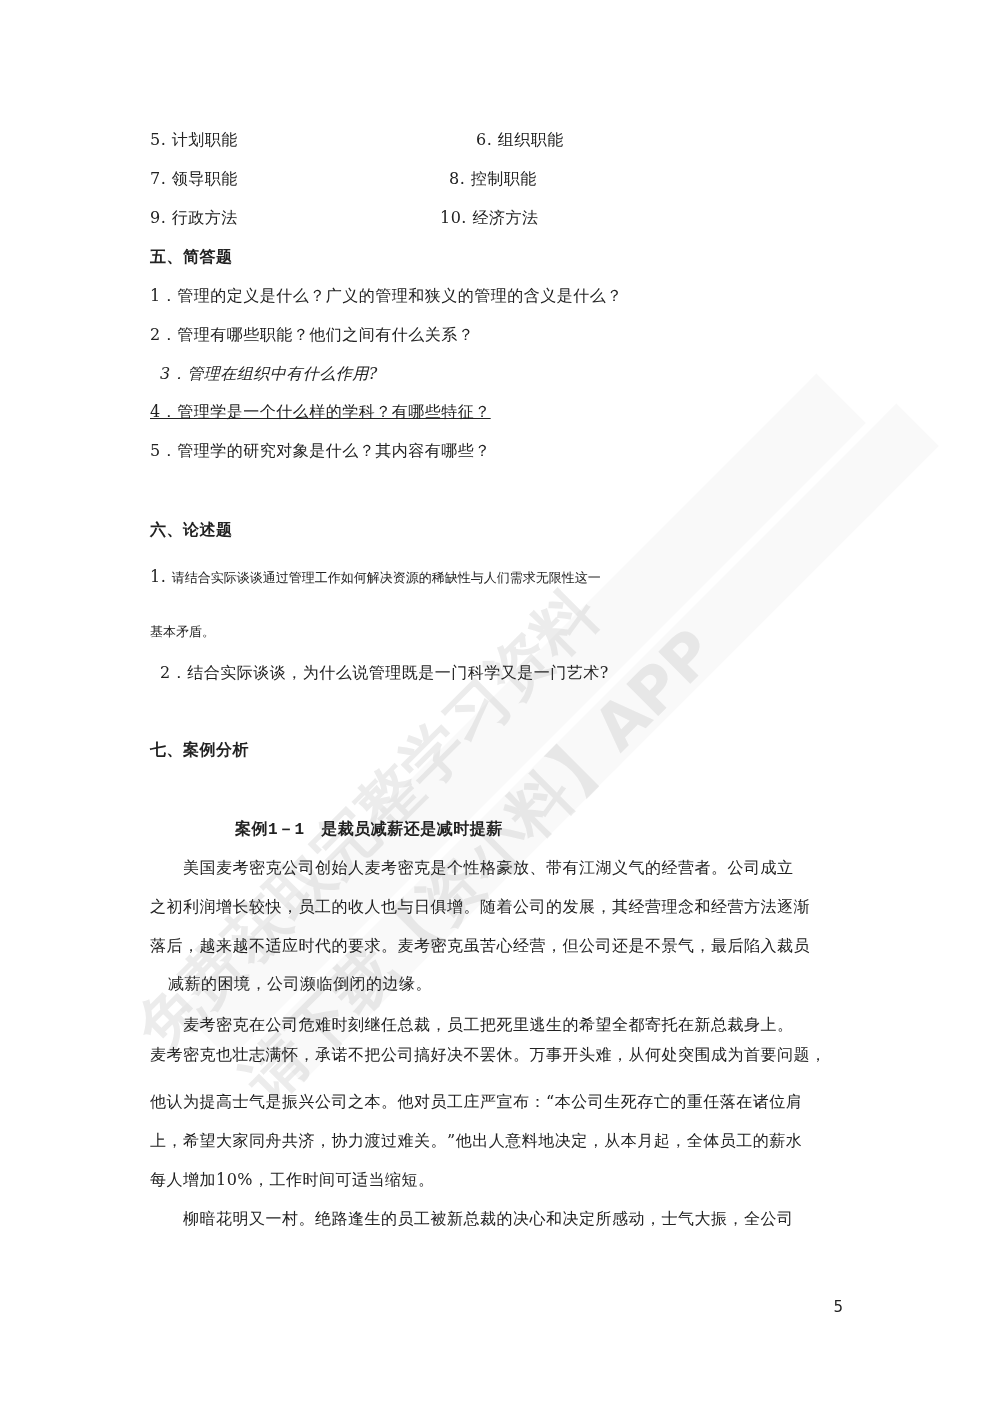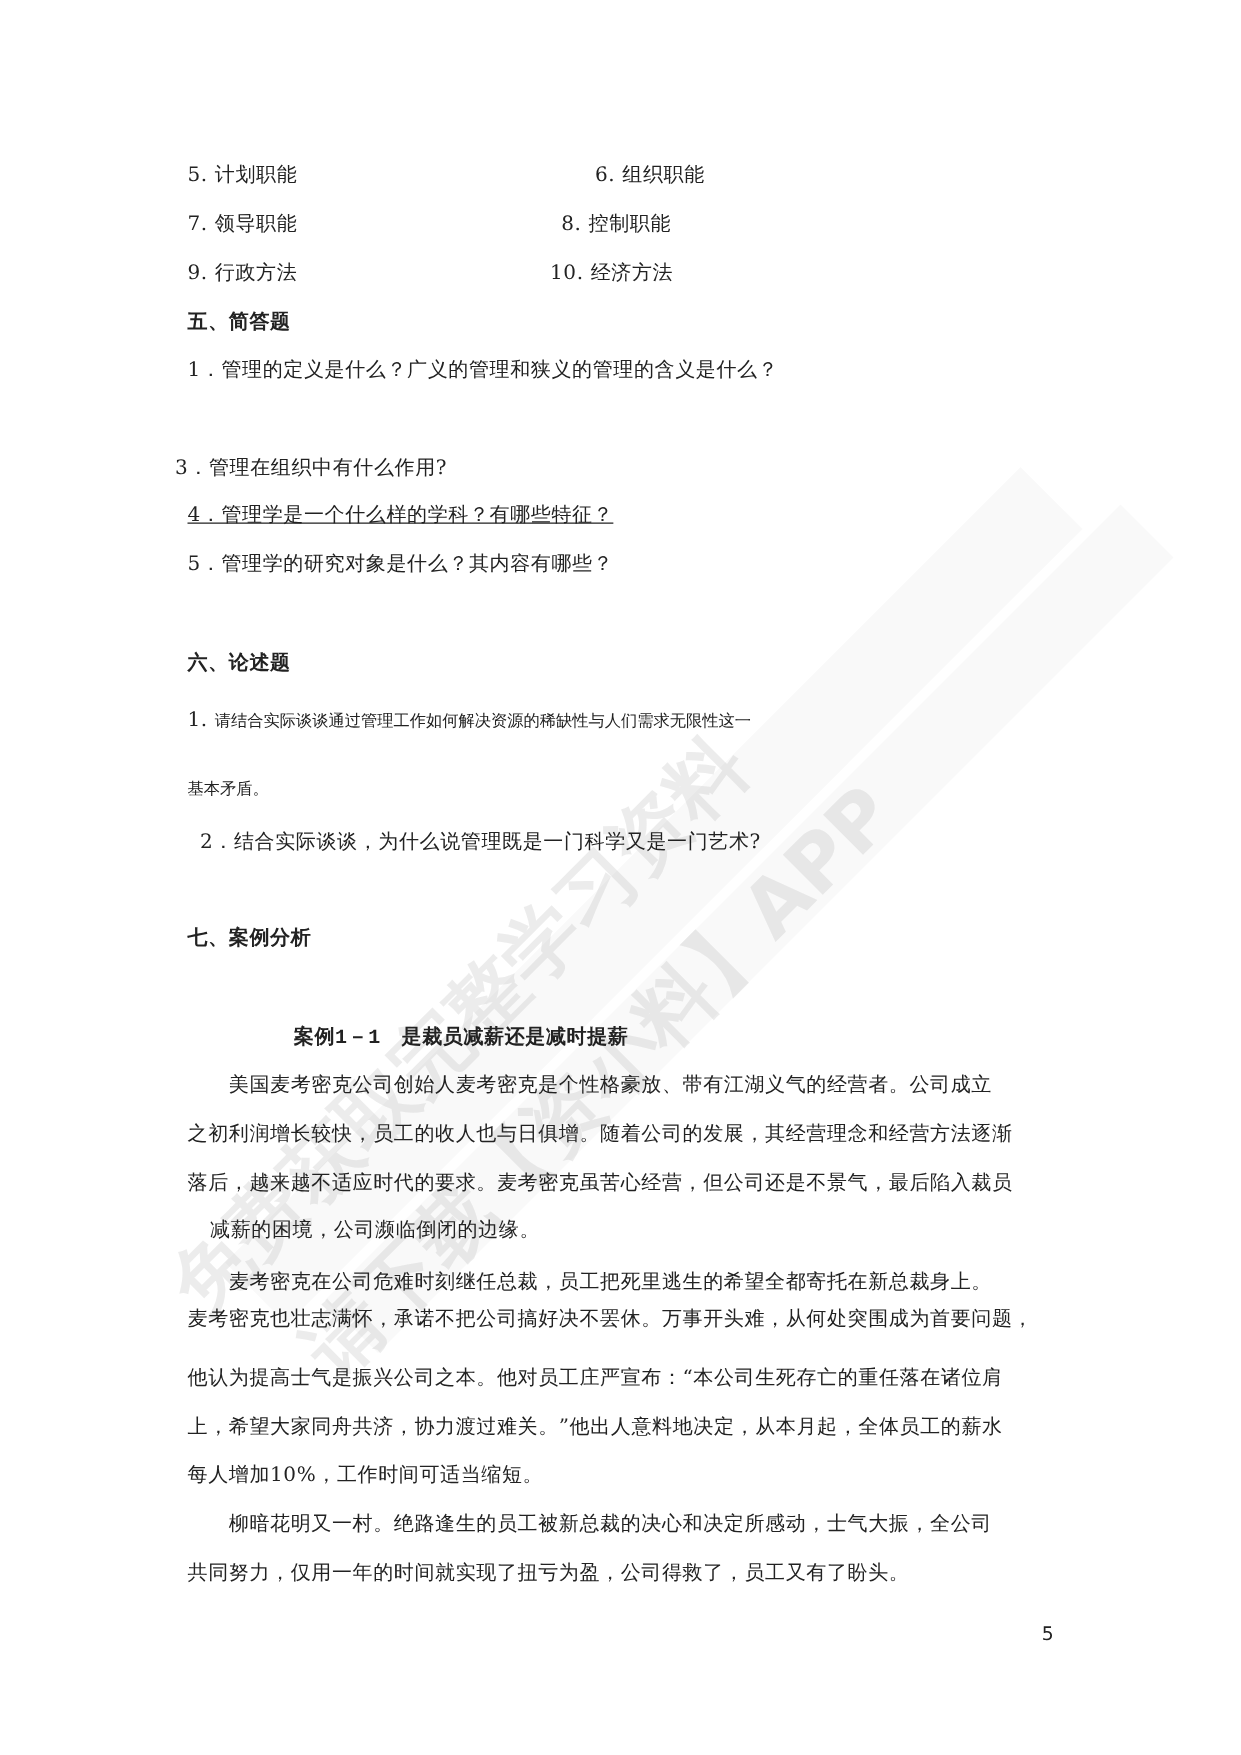--- a/index.html
+++ b/index.html
@@ -38,21 +38,22 @@
   </div>
   <div class="line" style="left:150px; top:208px;">
     <span>9.</span>&nbsp;<span>行政方法</span>
   </div>
   <div class="line" style="left:440px; top:208px;">
     <span>10.</span>&nbsp;<span>经济方法</span>
   </div>
 
   <div class="line bold" style="left:150px; top:247px;text-align:right;">五、简答题</div>
   <div class="line" style="left:150px; top:286px;">1．管理的定义是什么？广义的管理和狭义的管理的含义是什么？</div>
-  <div class="line" style="left:140px; top:364px;">3．管理在组织中有什么作用?</div>
+  <div class="line" style="left:150px; top:325px;">2．管理有哪些职能？他们之间有什么关系？</div>
+  <div class="line" style="left:160px; top:364px;font-style:italic;">3．管理在组织中有什么作用?</div>
   <div class="line" style="left:150px; top:402px;text-decoration:underline;">4．管理学是一个什么样的学科？有哪些特征？</div>
   <div class="line" style="left:150px; top:441px;">5．管理学的研究对象是什么？其内容有哪些？</div>
 
   <div class="line bold" style="left:150px; top:520px;">六、论述题</div>
   <div class="line" style="left:150px; top:566px;">
     <span>1.</span>&nbsp;<span class="big">请结合实际谈谈通过管理工作如何解决资源的稀缺性与人们需求无限性这一</span>
   </div>
   <div class="line big" style="left:150px; top:620px;">基本矛盾。</div>
   <div class="line" style="left:160px; top:663px;">2．结合实际谈谈，为什么说管理既是一门科学又是一门艺术?</div>
 
@@ -64,16 +65,15 @@
   <div class="line" style="left:150px; top:936px;">落后，越来越不适应时代的要求。麦考密克虽苦心经营，但公司还是不景气，最后陷入裁员</div>
   <div class="line" style="left:168px; top:974px;">减薪的困境，公司濒临倒闭的边缘。</div>
 
   <div class="line" style="left:150px; top:1015px;">　　麦考密克在公司危难时刻继任总裁，员工把死里逃生的希望全都寄托在新总裁身上。</div>
   <div class="line" style="left:150px; top:1045px;">麦考密克也壮志满怀，承诺不把公司搞好决不罢休。万事开头难，从何处突围成为首要问题，</div>
   <div class="line" style="left:150px; top:1092px;">他认为提高士气是振兴公司之本。他对员工庄严宣布：“本公司生死存亡的重任落在诸位肩</div>
   <div class="line" style="left:150px; top:1131px;">上，希望大家同舟共济，协力渡过难关。”他出人意料地决定，从本月起，全体员工的薪水</div>
   <div class="line" style="left:150px; top:1170px;">每人增加10%，工作时间可适当缩短。</div>
 
   <div class="line" style="left:150px; top:1209px;">　　柳暗花明又一村。绝路逢生的员工被新总裁的决心和决定所感动，士气大振，全公司</div>
-  <div class="line" style="left:150px; top:1248px;">共同努力，仅用一年的时间就实现了扭亏为盈，公司得救了，员工又有了盼头。</div>
 
   <div class="pagenum">5</div>
 </div>
 
 </body></html>

